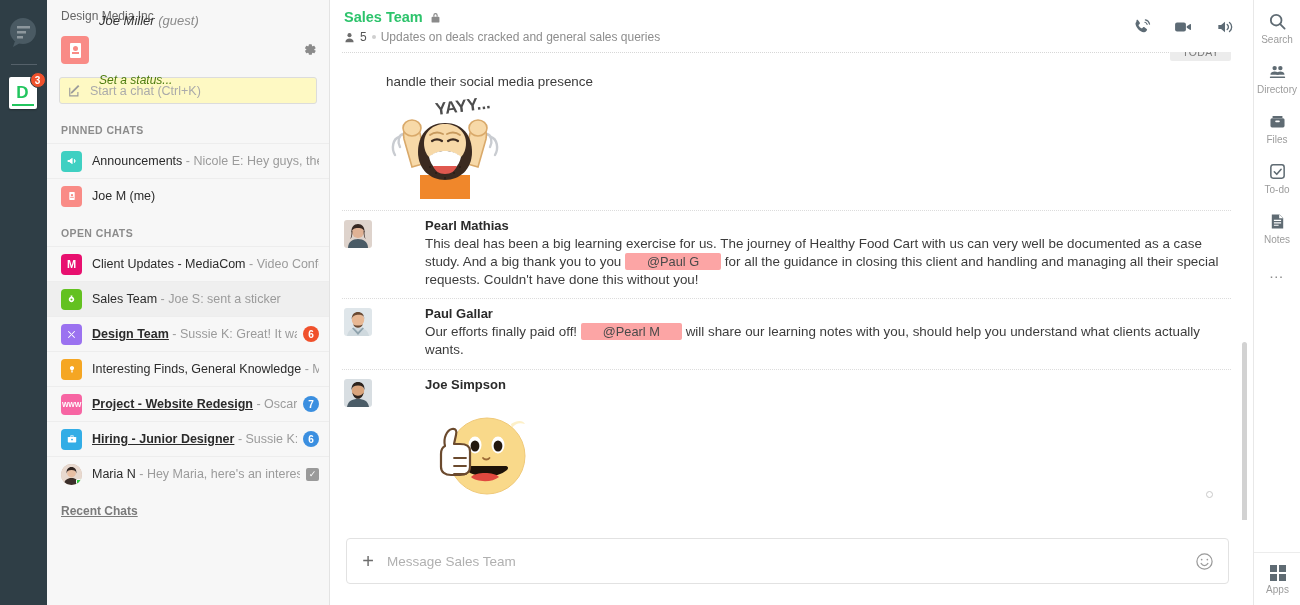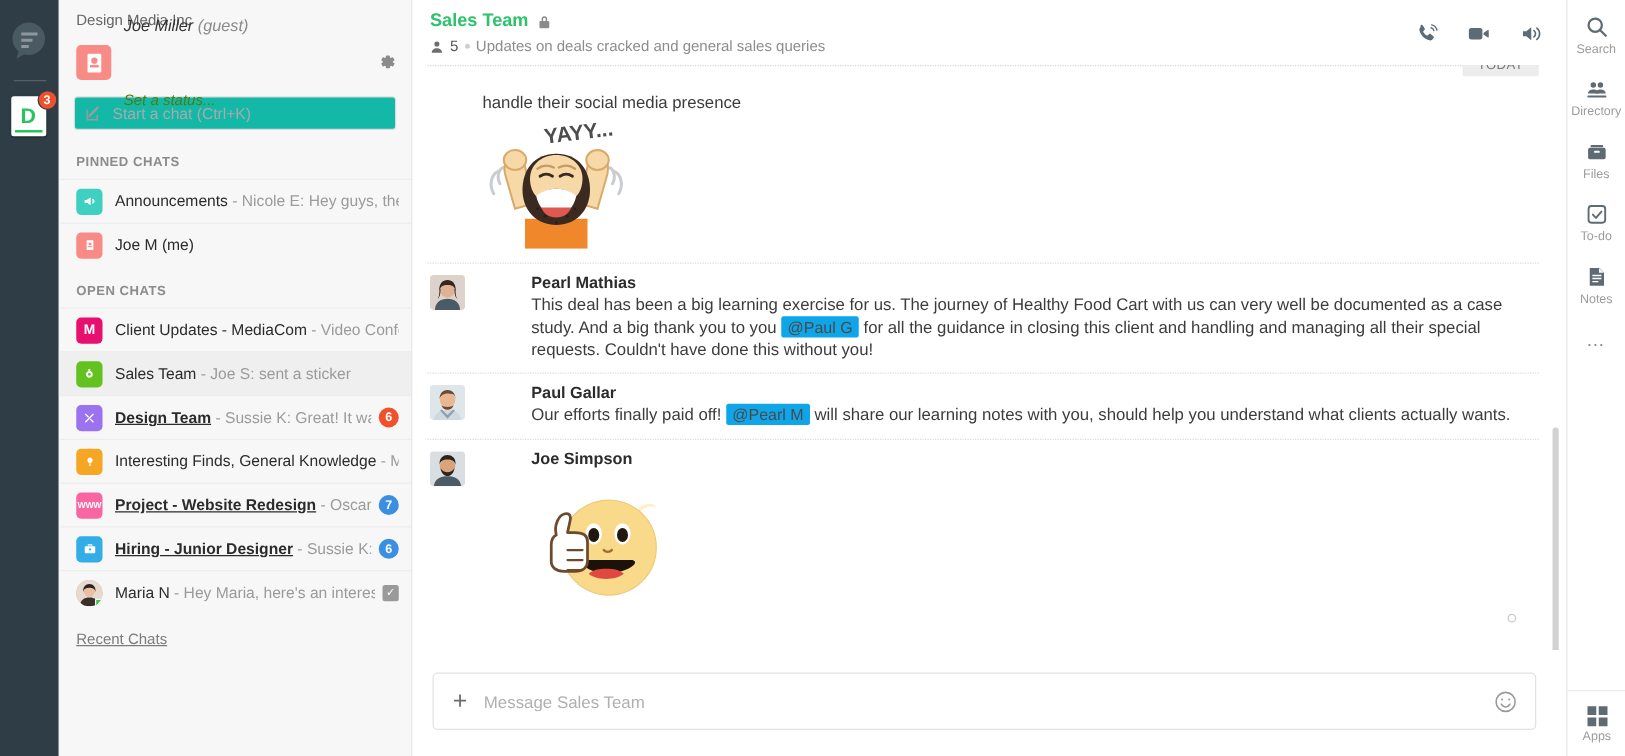--- a/index.html
+++ b/index.html
@@ -69,21 +69,21 @@
   .me-info { margin-left: 10px; line-height: 1.35; font-style: italic; }
   .me-name { font-size: 13px; color: #333; }
   .me-name .guest { color: #8a8a8a; }
   .me-status { font-size: 12px; color: #4d7c0f; margin-top: 43px; }
   .gear {
     position: absolute; right: 12px; top: 15px; width: 15px; height: 15px;
     color: #8b8b8b; cursor: pointer;
   }
   .search-wrap { padding: 4px 12px 14px 12px; }
   .search-box {
-    display: flex; align-items: center; height: 27px; background: #14b8a6;
+    display: flex; align-items: center; height: 27px; background: #fef9c3;
     border: 1px solid #dcdcdc; border-radius: 3px; padding: 0 8px;
   }
   .search-box .pencil { width: 14px; height: 14px; color: #9b9b9b; flex: 0 0 14px; }
   .search-box input {
     border: 0; outline: 0; flex: 1; margin-left: 8px; font-size: 12.5px;
     color: #333; font-family: "Liberation Sans", sans-serif; background: transparent;
   }
   .search-box input::placeholder { color: #aaa; }
 
   .section-label {
@@ -117,21 +117,21 @@
     flex: 0 0 auto; width: 13px; height: 13px; background: #9a9a9a;
     border-radius: 2px; margin-left: 6px; display:flex; align-items:center; justify-content:center;
     color:#fff; font-size:9px;
   }
   .presence {
     position: absolute; right: -1px; bottom: -1px; width: 7px; height: 7px;
     background: #2ecc40; border: 1px solid #f7f7f7; border-radius: 1px;
   }
   .recent-link {
     font-size: 12px; color: #7b7b7b; text-decoration: underline;
-    padding: 13px 0 0 14px; cursor: pointer; display: inline-block;
+    padding: 13px 0 0 14px; cursor: pointer; display: inline-block; font-weight: bold;
   }
 
   
   .main { flex: 1; min-width: 0; display: flex; flex-direction: column; height: 605px; background:#fff; }
   .chat-header {
     height: 52px; flex: 0 0 52px; padding: 7px 18px 0 14px;
     display: flex; align-items: flex-start; justify-content: space-between;
   }
   .ch-left { padding-top: 2px; }
   .ch-title-row { display: flex; align-items: center; gap: 7px; }
@@ -157,21 +157,21 @@
   }
   .msg { padding: 8px 24px 10px 14px; display: flex; position: relative; gap: 39px; }
   .msg.sep:before {
     content:""; position:absolute; left:12px; right:22px; top:0; border-top:1px dotted #dcdcdc;
   }
   .msg-avatar { width: 28px; height: 28px; flex: 0 0 28px; border-radius: 3px; overflow: hidden; margin-top: 2px; }
   .msg-body { margin-left: 14px; flex: 1; min-width: 0; }
   .msg-author { font-weight: bold; font-size: 13px; color: #2b2b2b; margin-bottom: 2px; }
   .msg-text { font-size: 13.4px; color: #3c3c3c; line-height: 1.33; }
   .mention {
-    background: #0ea5e9; color: #4a4a4a; padding: 1px 5px; border-radius: 2px;
+    background: #fca5a5; color: #4a4a4a; padding: 1px 22px; border-radius: 2px;
     font-size: 12.8px; white-space: nowrap;
   }
   .sticker { margin-top: 8px; }
   .cont-text { padding: 2px 24px 0 56px; font-size: 13.4px; color: #3c3c3c; }
 
   .scrollbar {
     position: absolute; right: 6px; top: 290px; width: 5px; height: 222px;
     background: #d2d2d2; border-radius: 3px;
   }
   .hollow-dot {

